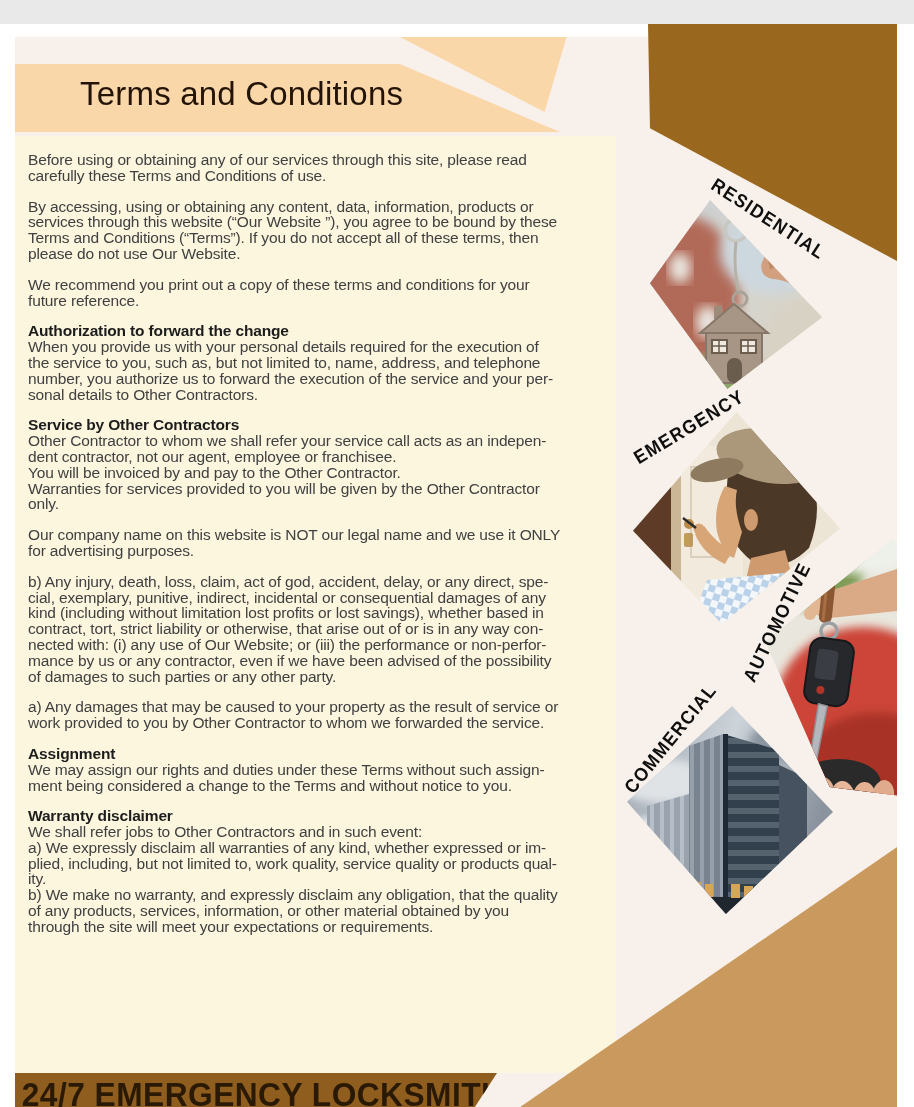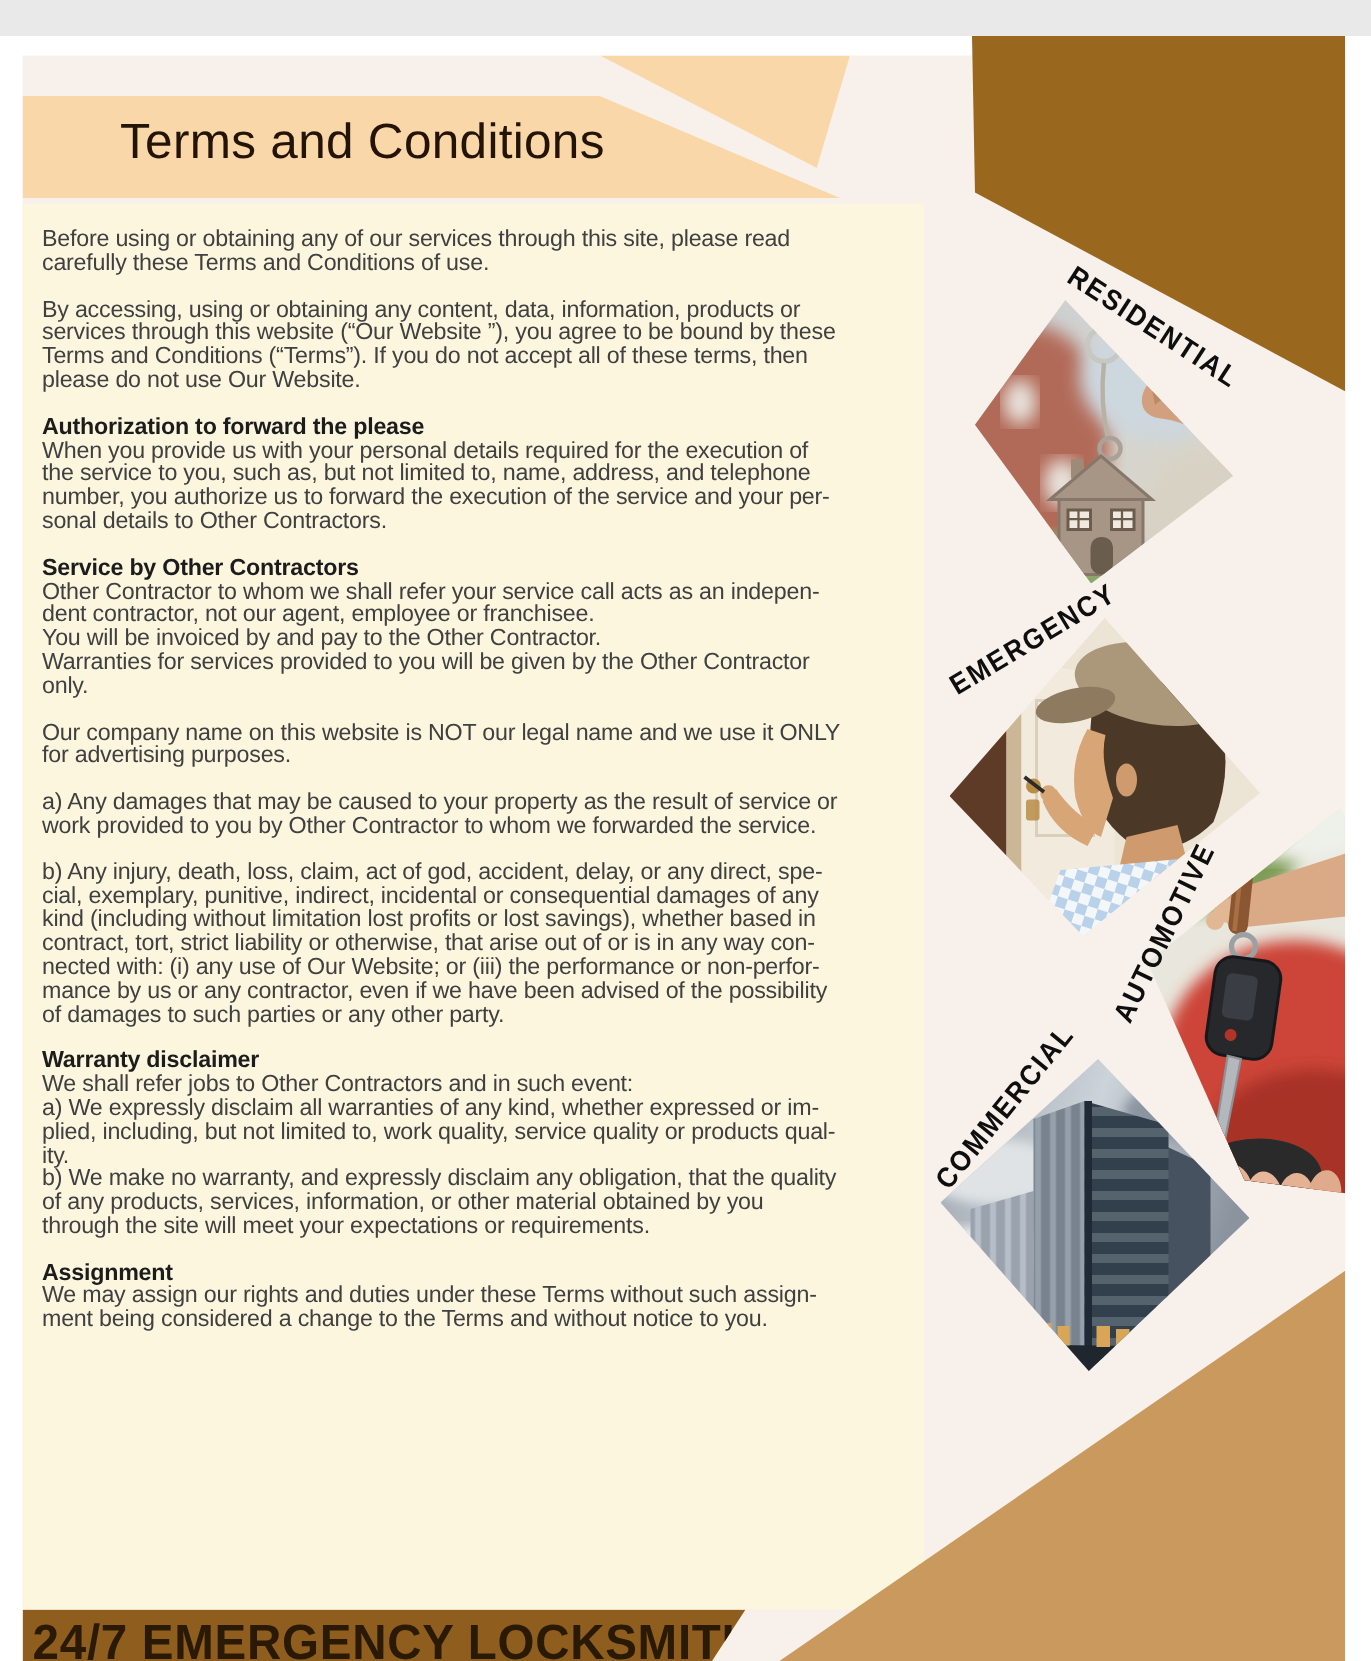--- a/index.html
+++ b/index.html
@@ -81,65 +81,69 @@
           <div class="bp">Before using or obtaining any of our services through this site, please read
 carefully these Terms and Conditions of use.</div>
         </div>
         <div class="block">
           <div class="bp">By accessing, using or obtaining any content, data, information, products or
 services through this website (“Our Website ”), you agree to be bound by these
 Terms and Conditions (“Terms”). If you do not accept all of these terms, then
 please do not use Our Website.</div>
         </div>
         <div class="block">
-          <div class="bh">Authorization to forward the please</div>
+          <div class="bp">We recommend you print out a copy of these terms and conditions for your
+future reference.</div>
+        </div>
+        <div class="block">
+          <div class="bh">Authorization to forward the change</div>
           <div class="bp">When you provide us with your personal details required for the execution of
 the service to you, such as, but not limited to, name, address, and telephone
 number, you authorize us to forward the execution of the service and your per-
 sonal details to Other Contractors.</div>
         </div>
         <div class="block">
           <div class="bh">Service by Other Contractors</div>
           <div class="bp">Other Contractor to whom we shall refer your service call acts as an indepen-
 dent contractor, not our agent, employee or franchisee.
 You will be invoiced by and pay to the Other Contractor.
 Warranties for services provided to you will be given by the Other Contractor
 only.</div>
         </div>
         <div class="block">
           <div class="bp">Our company name on this website is NOT our legal name and we use it ONLY
 for advertising purposes.</div>
-        </div>
-        <div class="block">
-          <div class="bp">a) Any damages that may be caused to your property as the result of service or
-work provided to you by Other Contractor to whom we forwarded the service.</div>
         </div>
         <div class="block">
           <div class="bp">b) Any injury, death, loss, claim, act of god, accident, delay, or any direct, spe-
 cial, exemplary, punitive, indirect, incidental or consequential damages of any
 kind (including without limitation lost profits or lost savings), whether based in
 contract, tort, strict liability or otherwise, that arise out of or is in any way con-
 nected with: (i) any use of Our Website; or (iii) the performance or non-perfor-
 mance by us or any contractor, even if we have been advised of the possibility
 of damages to such parties or any other party.</div>
+        </div>
+        <div class="block">
+          <div class="bp">a) Any damages that may be caused to your property as the result of service or
+work provided to you by Other Contractor to whom we forwarded the service.</div>
+        </div>
+        <div class="block">
+          <div class="bh">Assignment</div>
+          <div class="bp">We may assign our rights and duties under these Terms without such assign-
+ment being considered a change to the Terms and without notice to you.</div>
         </div>
         <div class="block">
           <div class="bh">Warranty disclaimer</div>
           <div class="bp">We shall refer jobs to Other Contractors and in such event:
 a) We expressly disclaim all warranties of any kind, whether expressed or im-
 plied, including, but not limited to, work quality, service quality or products qual-
 ity.
 b) We make no warranty, and expressly disclaim any obligation, that the quality
 of any products, services, information, or other material obtained by you
 through the site will meet your expectations or requirements.</div>
-        </div>
-        <div class="block">
-          <div class="bh">Assignment</div>
-          <div class="bp">We may assign our rights and duties under these Terms without such assign-
-ment being considered a change to the Terms and without notice to you.</div>
         </div>
       </div>
   </div>
 
   <div class="abs photo ph-res" title="hand-holding-house-keychain-photo">
     <svg width="172" height="189" viewBox="0 0 172 189">
       <defs>
         <linearGradient id="rbg" x1="0" y1="0" x2="1" y2="0.4">
           <stop offset="0" stop-color="#c7ccd2"></stop>
             <stop offset="0.6" stop-color="#d5d6d0"></stop>

